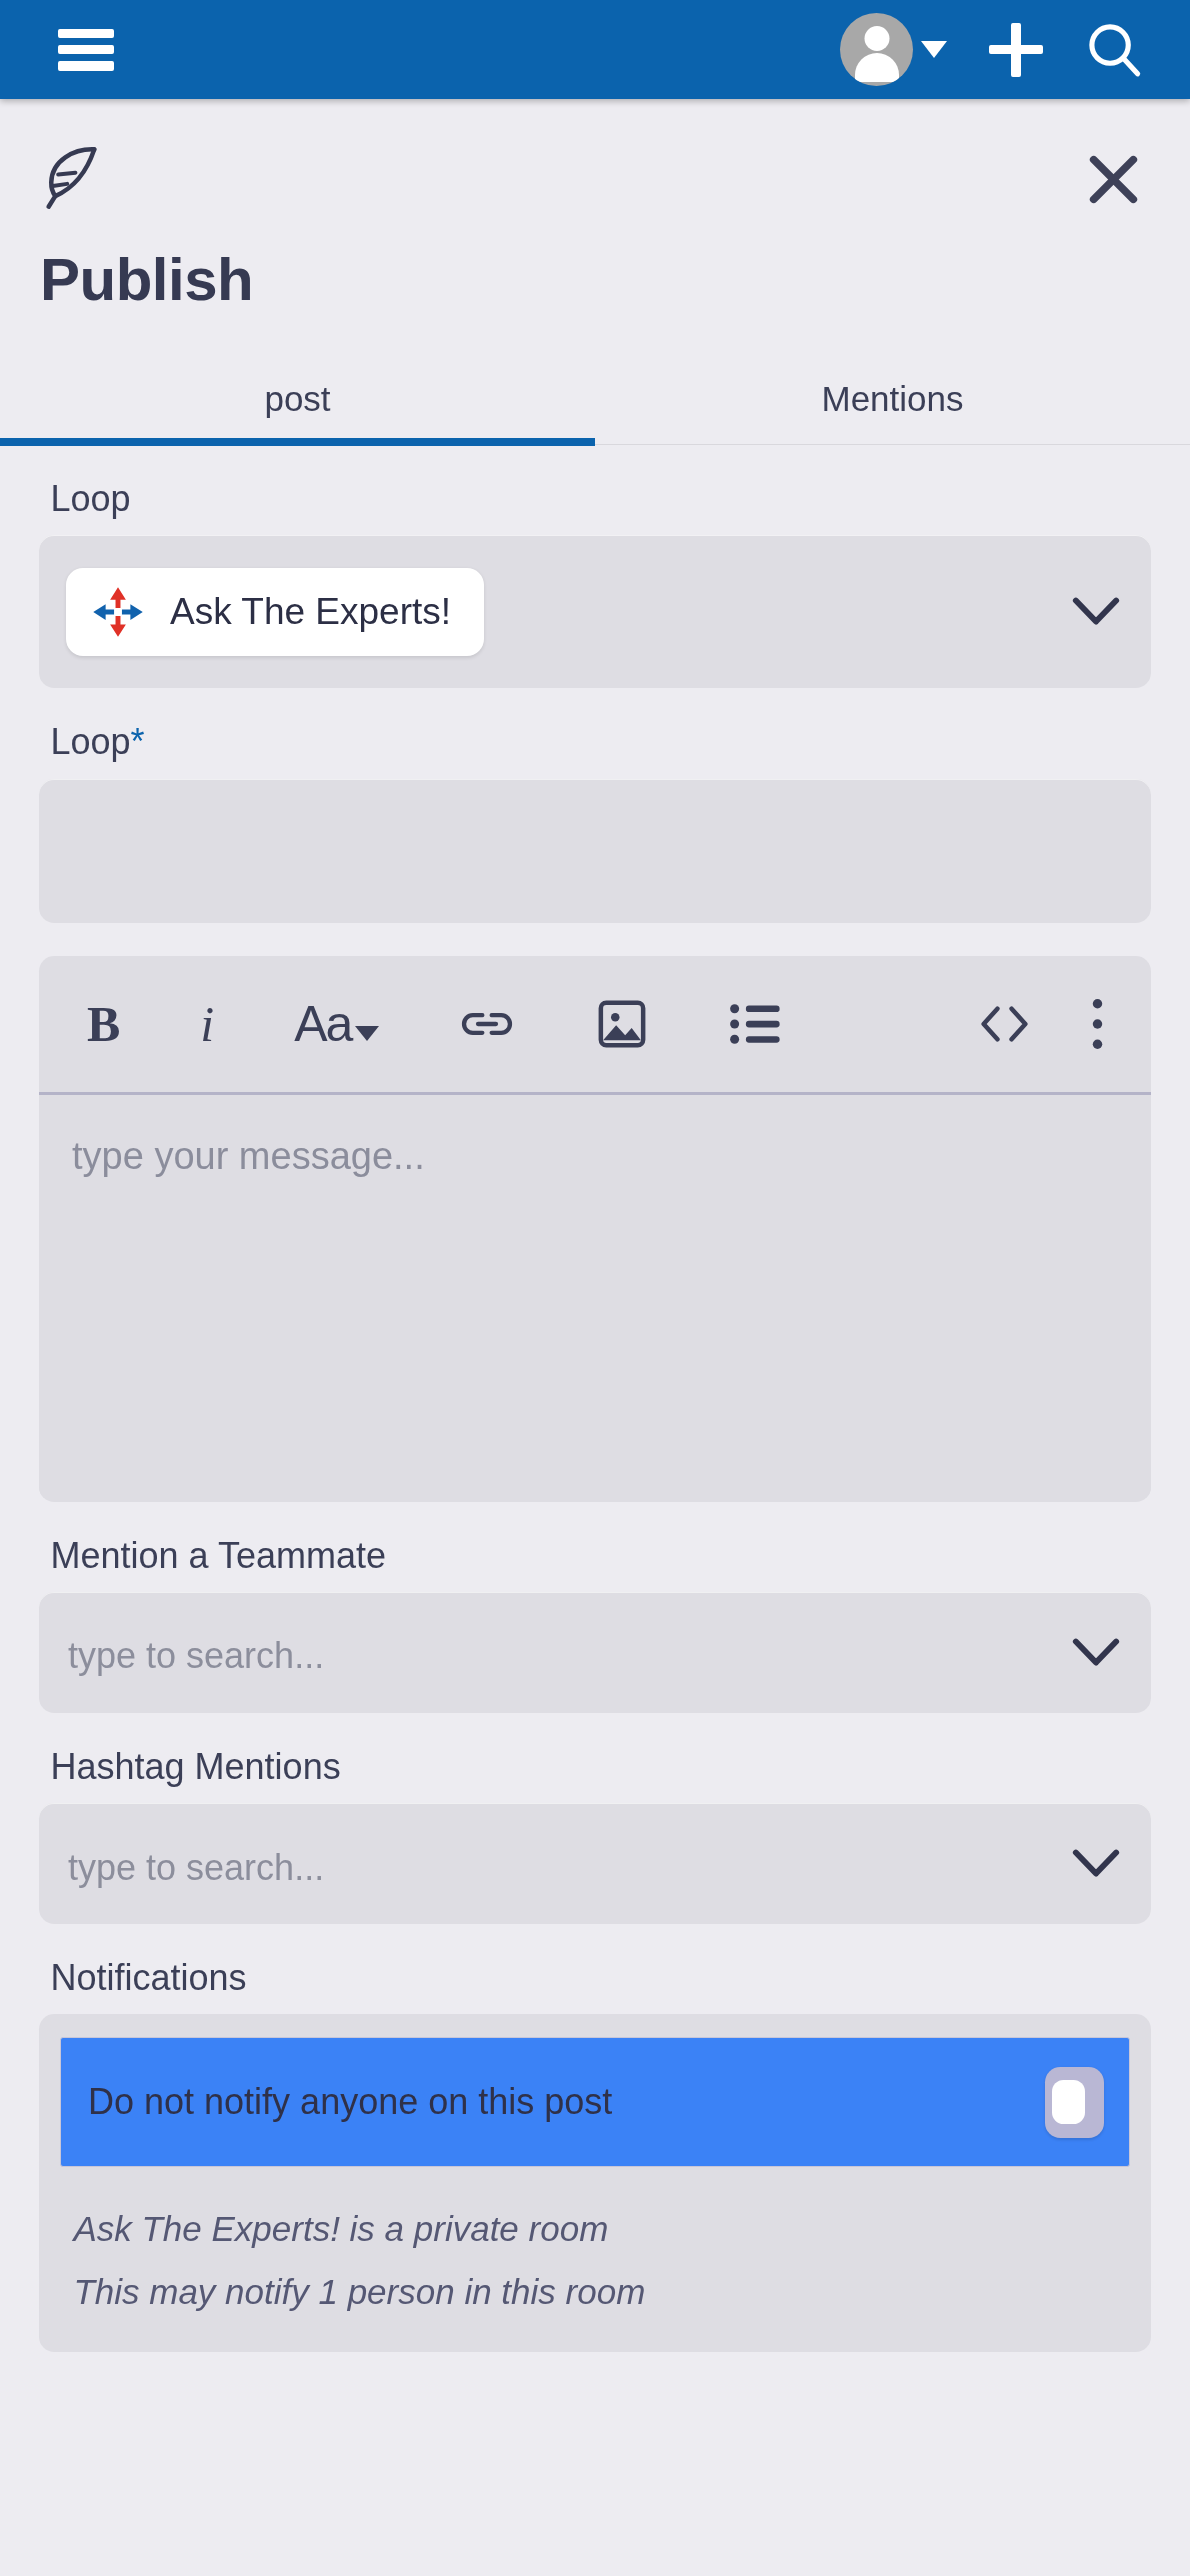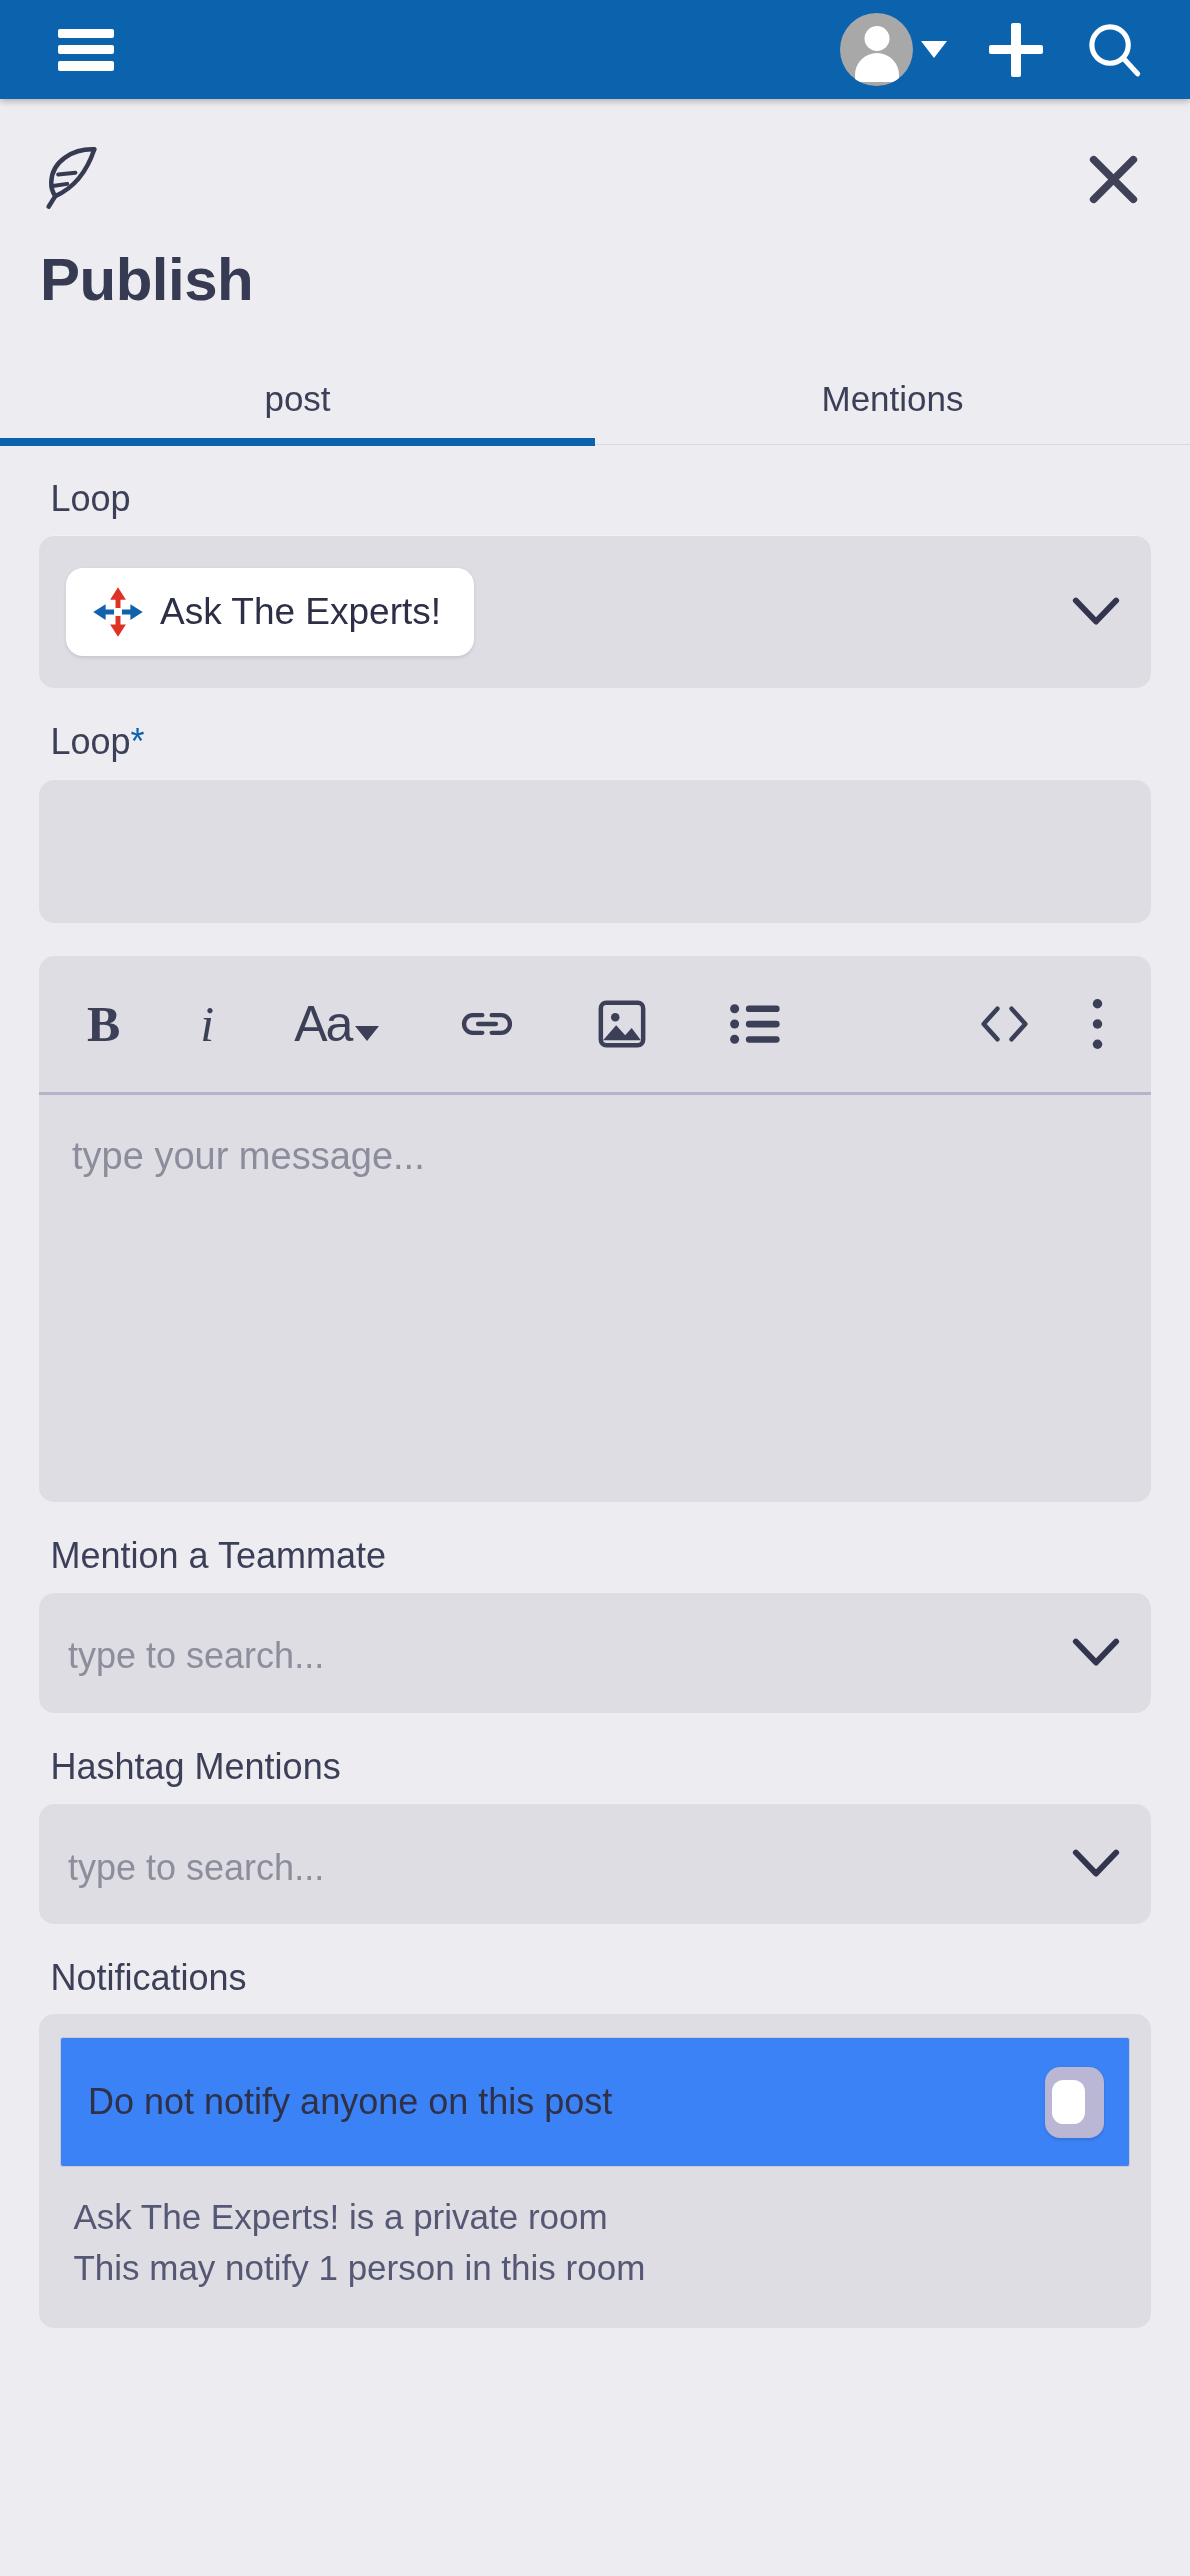--- a/index.html
+++ b/index.html
@@ -174,21 +174,21 @@
     align-items: center;
     padding: 0 29px 0 27px;
     box-shadow: inset 0 1px 0 rgba(255,255,255,0.6);
     cursor: pointer;
   }
   .chip {
     background: #ffffff;
     border-radius: 17px;
     display: flex;
     align-items: center;
-    gap: 15px;
+    gap: 25px;
     padding: 17px 33px 17px 25px;
     box-shadow: 0 1.9px 3.8px rgba(0,0,0,0.10);
   }
   .chip-logo { width: 54px; height: 54px; flex: none; }
   .chip-label {
     font-size: 37px;
     color: #2c2f45;
     white-space: nowrap;
   }
   .chev {
@@ -315,22 +315,24 @@
     width: 33px;
     height: 44px;
     background: #ffffff;
     border-radius: 11.5px;
   }
   .notes {
     padding: 25px 13.4px 21px 13.4px;
   }
   .note-line {
     font-size: 35px;
+    font-style: italic;
     color: #555874;
     line-height: 1.45;
+    margin-top: 12px;
   }
 </style>
 </head>
 <body>
 
 <div class="screen">
 
   <div class="appbar">
     <div class="hamburger">
       <span></span>

